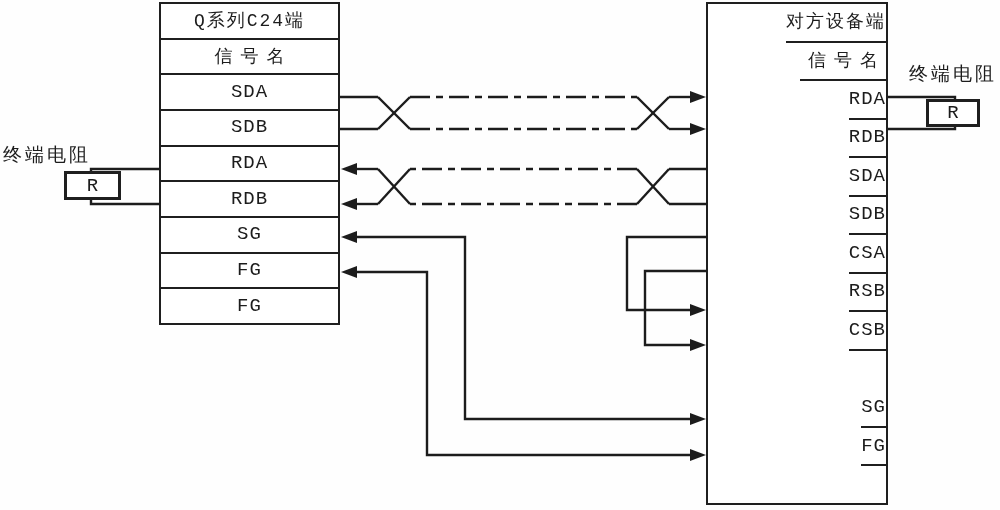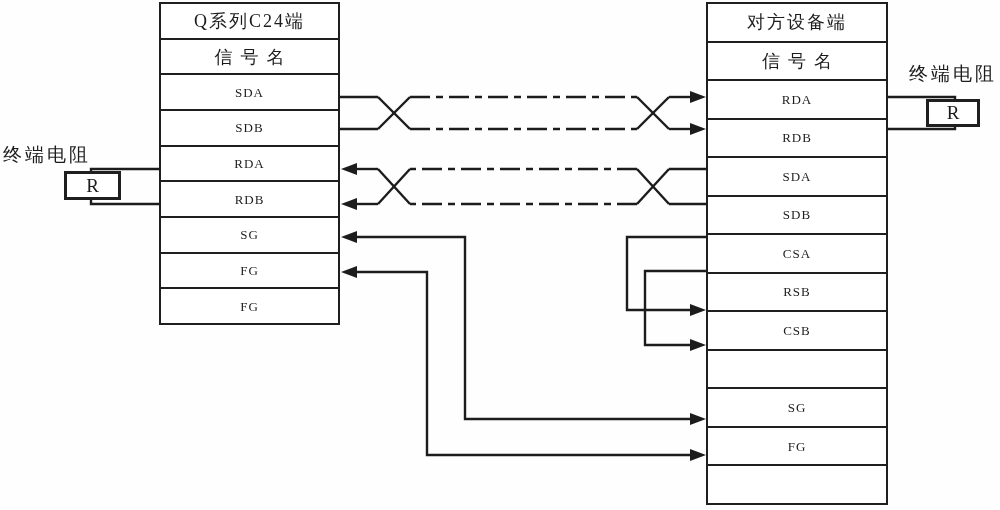--- a/index.html
+++ b/index.html
@@ -6,40 +6,40 @@
     margin: 0;
     padding: 0;
     background: #ffffff;
   }
   .stage {
     position: relative;
     width: 1000px;
     height: 510px;
     background: #fefefe;
     overflow: hidden;
-    font-family: Liberation Serif, serif;
+    font-family: Liberation Mono, monospace;
     color: #1c1c1c;
   }
   .conn-table {
     position: absolute;
     display: flex;
     flex-direction: column;
     border: 2px solid #1f1f1f;
     background: #ffffff;
     box-sizing: border-box;
   }
   .left-table  { left: 159px; top: 2px; width: 181px; height: 323px; }
-  .right-table { left: 706px; top: 2px; width: 182px; height: 503px; }
+  .right-table { left: 706px; top: 2px; width: 182px; height: 503px; align-items: flex-end; }
   .cell {
     flex: 1;
     display: flex;
     align-items: center;
     justify-content: center;
     border-bottom: 2px solid #1f1f1f;
-    font-size: 13px;
+    font-size: 19px;
     line-height: 1;
     letter-spacing: 1px;
     white-space: nowrap;
   }
   .cell:last-child { border-bottom: none; }
   .cell.title { letter-spacing: 2px; font-size: 18px; }
   .cell.sig-header { letter-spacing: 8px; font-size: 18px; text-indent: 8px; }
   .wires {
     position: absolute;
     left: 0; top: 0;

